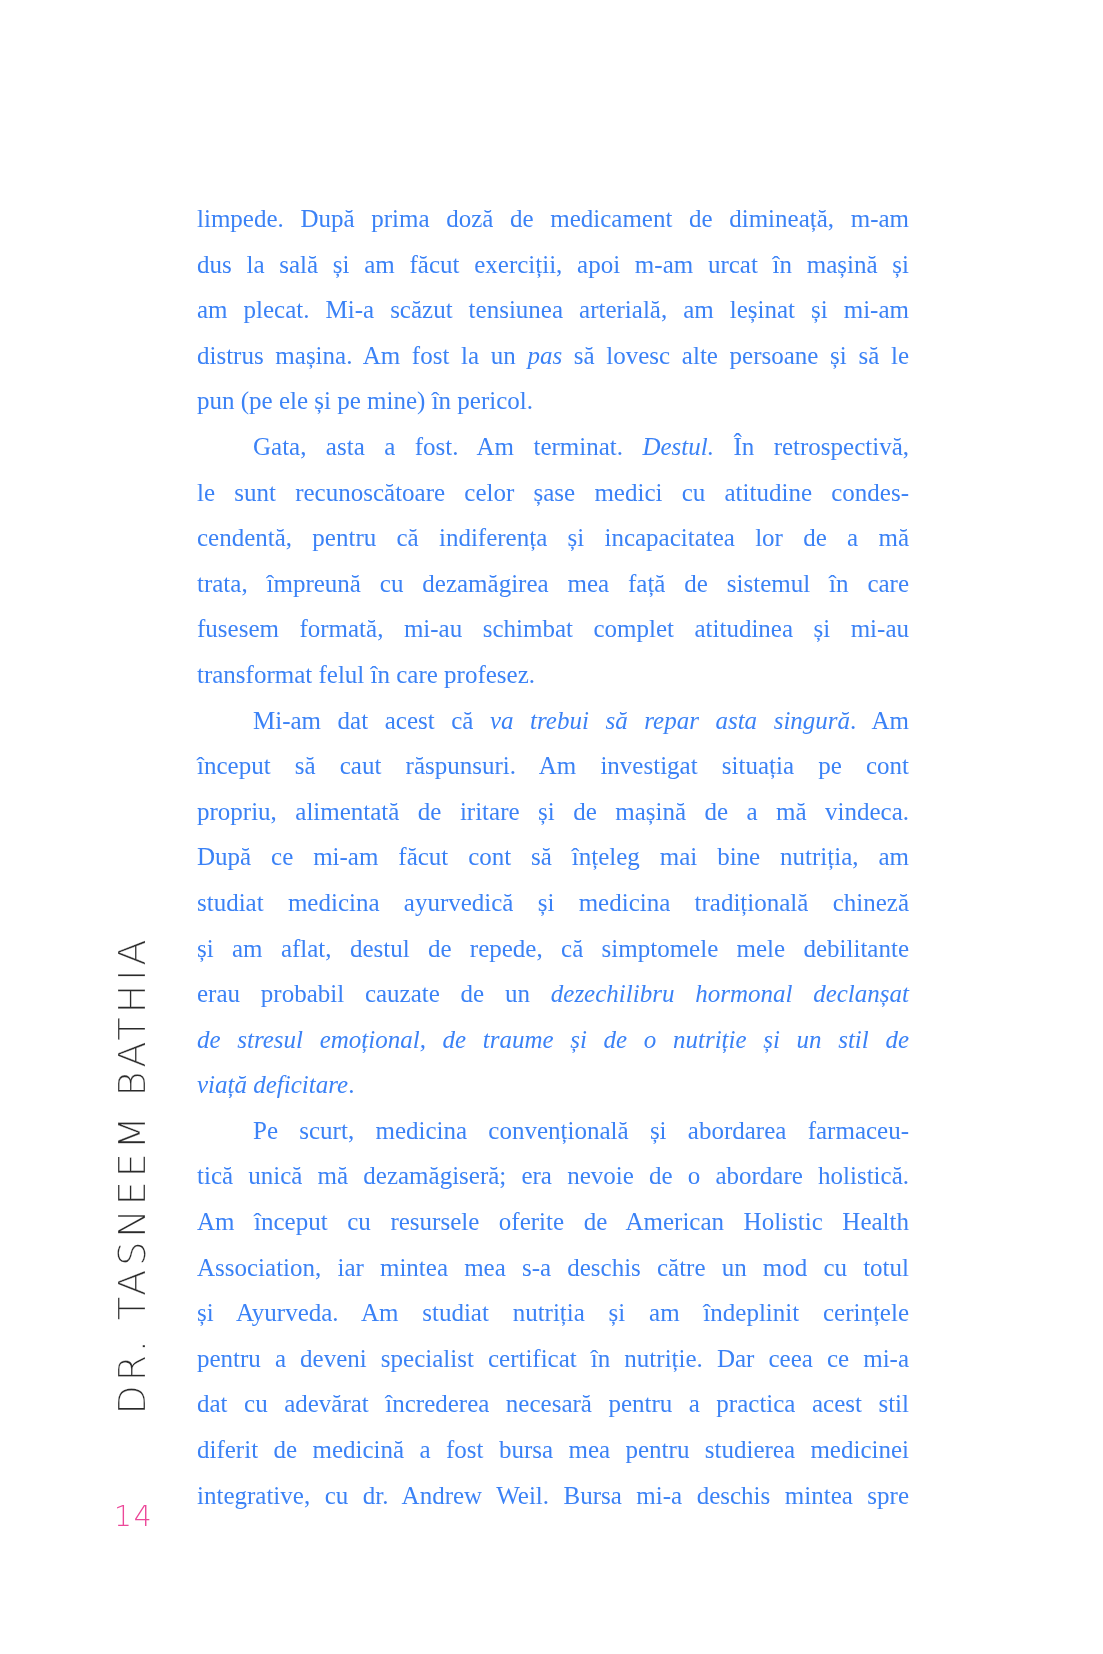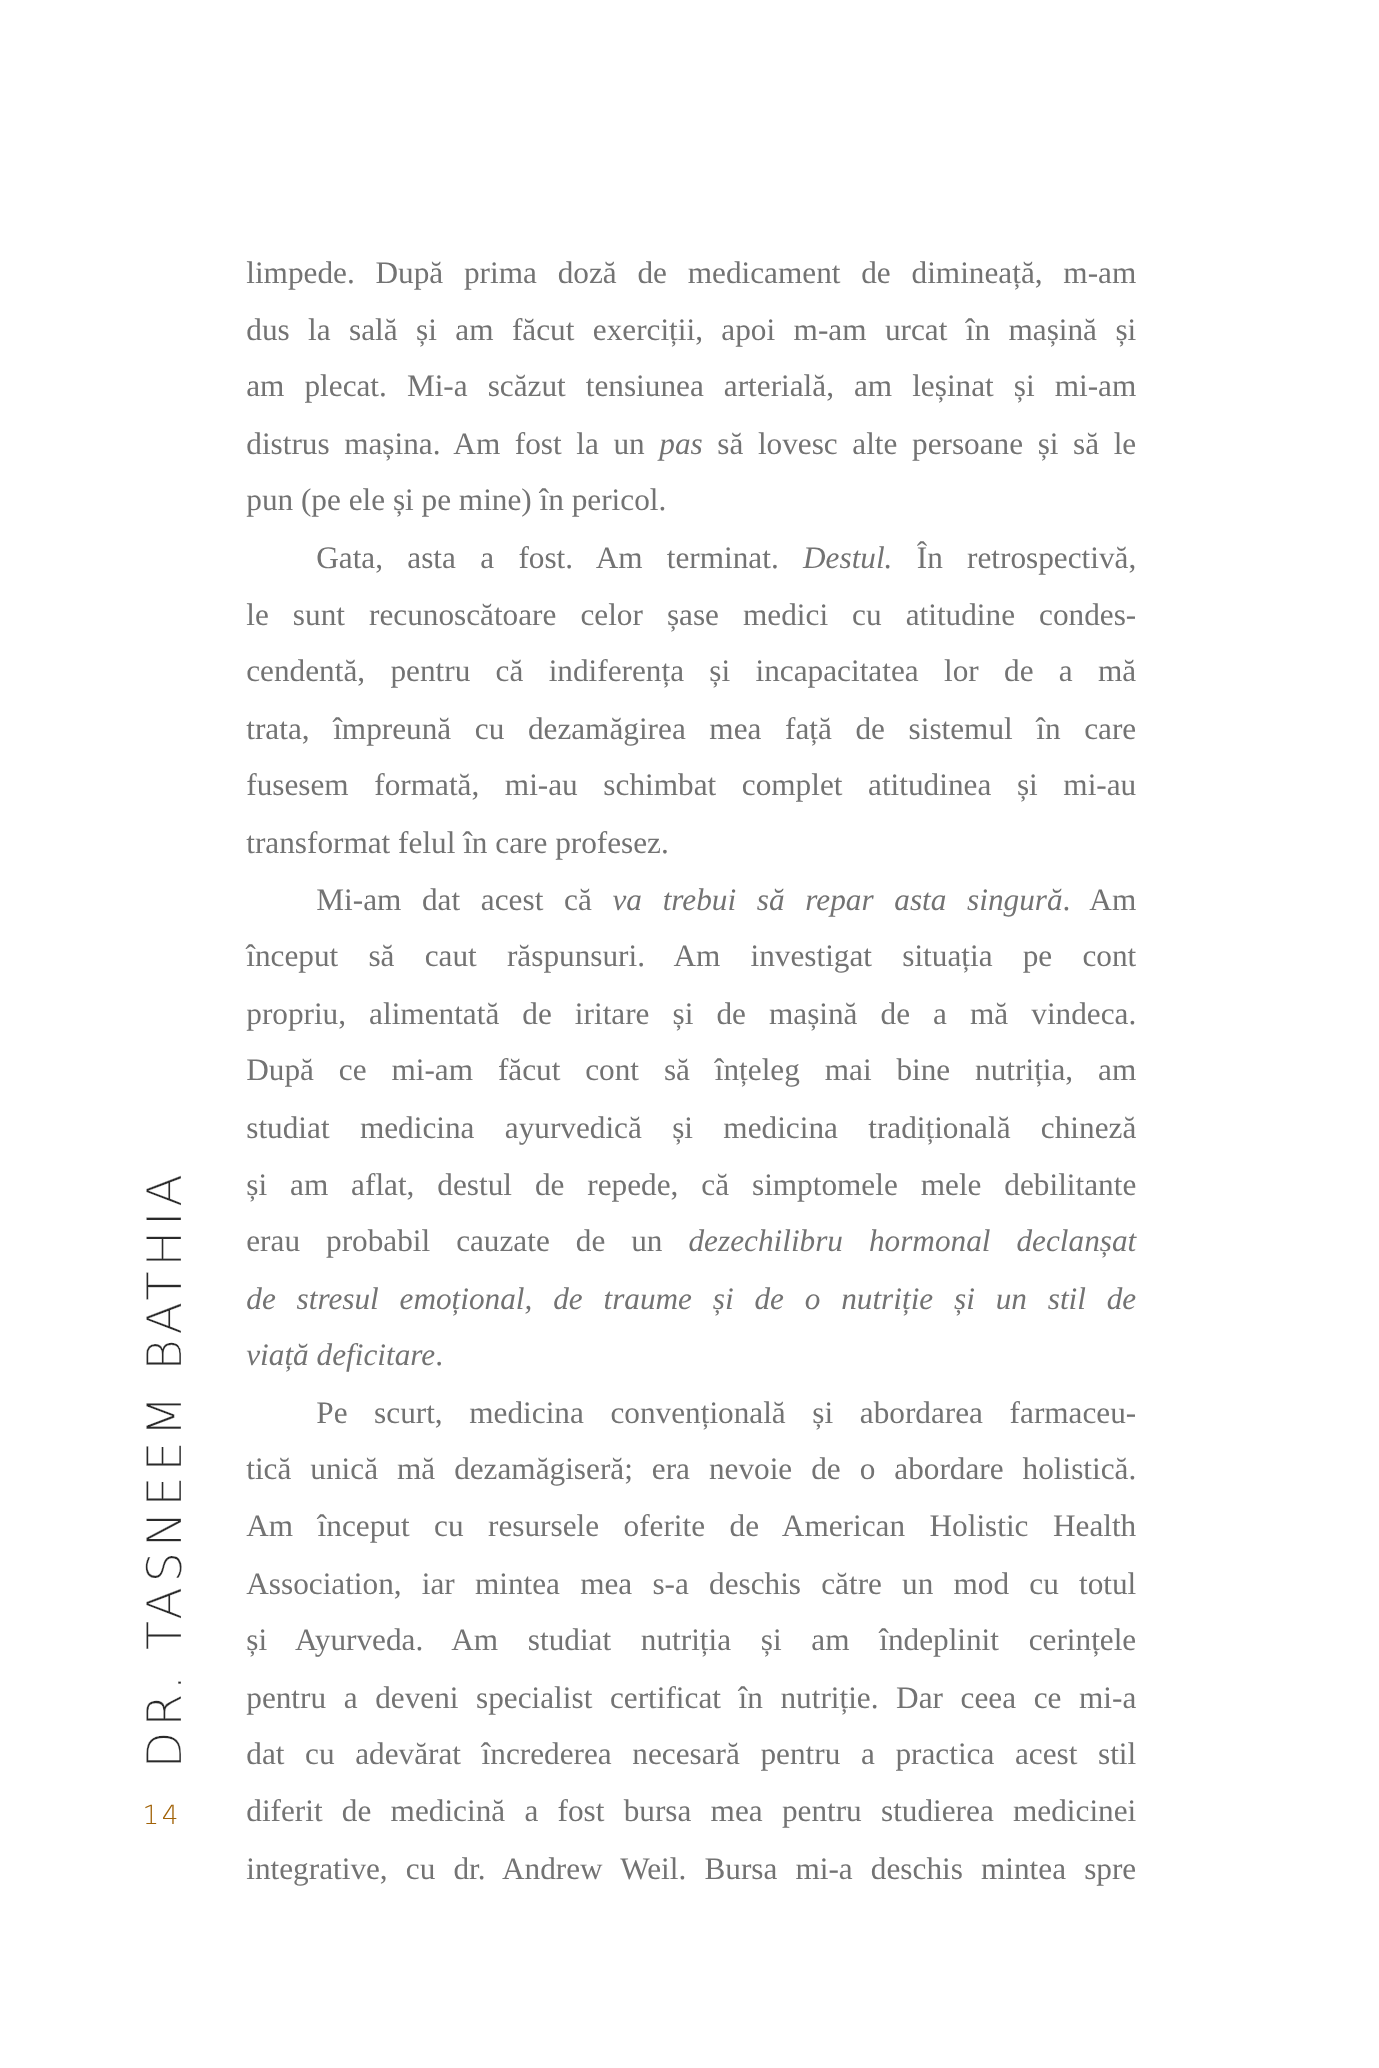--- a/index.html
+++ b/index.html
@@ -6,21 +6,21 @@
   body { width: 1103px; height: 1654px; position: relative; overflow: hidden; }
   .page { position: absolute; left: 0; top: 0; width: 1103px; height: 1654px; background: #ffffff; }
   .text-block {
     position: absolute;
     left: 197px;
     top: 196px;
     width: 712px;
     font-family: "Liberation Serif", "DejaVu Serif", serif;
     font-size: 25px;
     line-height: 45.6px;
-    color: #737373;
+    color: #3b82f6;
     text-align: justify;
   }
   .text-block em { font-style: italic; }
   .line { display: block; text-align-last: justify; white-space: nowrap; }
   .line.last { text-align-last: left; }
   .line.indent { padding-left: 56px; }
   .side-author {
     position: absolute;
     left: 108px;
     top: 950px;
@@ -37,25 +37,25 @@
     font-family: "DejaVu Sans", sans-serif;
     font-weight: 200;
     font-size: 38px;
     letter-spacing: 4px;
     color: #2a2a2a;
     -webkit-text-stroke: 0.2px #ffffff;
   }
   .page-number {
     position: absolute;
     left: 114px;
-    top: 1440px;
+    top: 1500px;
     font-family: "DejaVu Sans", sans-serif;
     font-weight: 200;
-    font-size: 21px;
-    color: #a16207;
+    font-size: 28px;
+    color: #ec4899;
     letter-spacing: 2px;
   }
 </style>
 </head>
 <body>
 
 <div class="page">
   <div class="side-author">
     <span>DR. TASNEEM BATHIA</span>
   </div>

